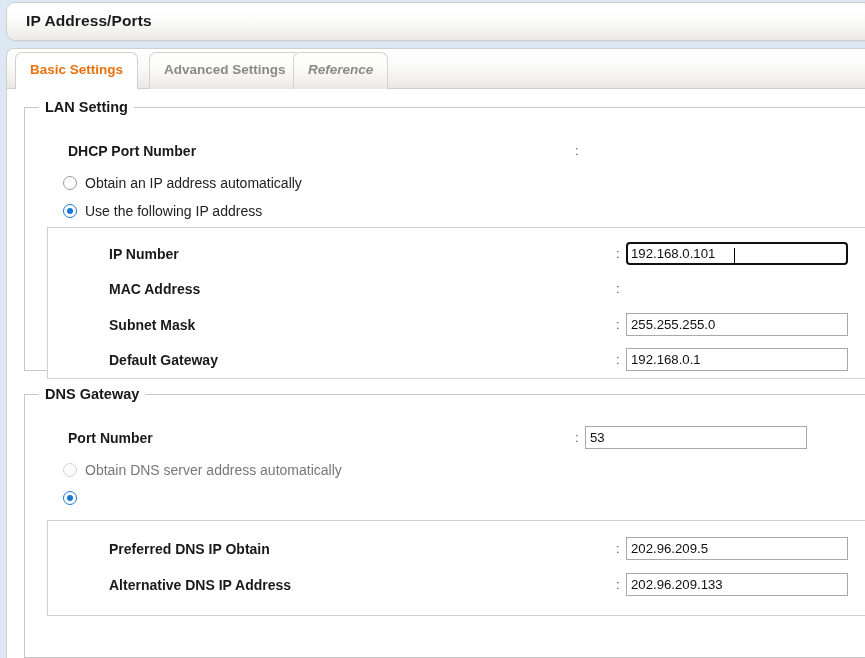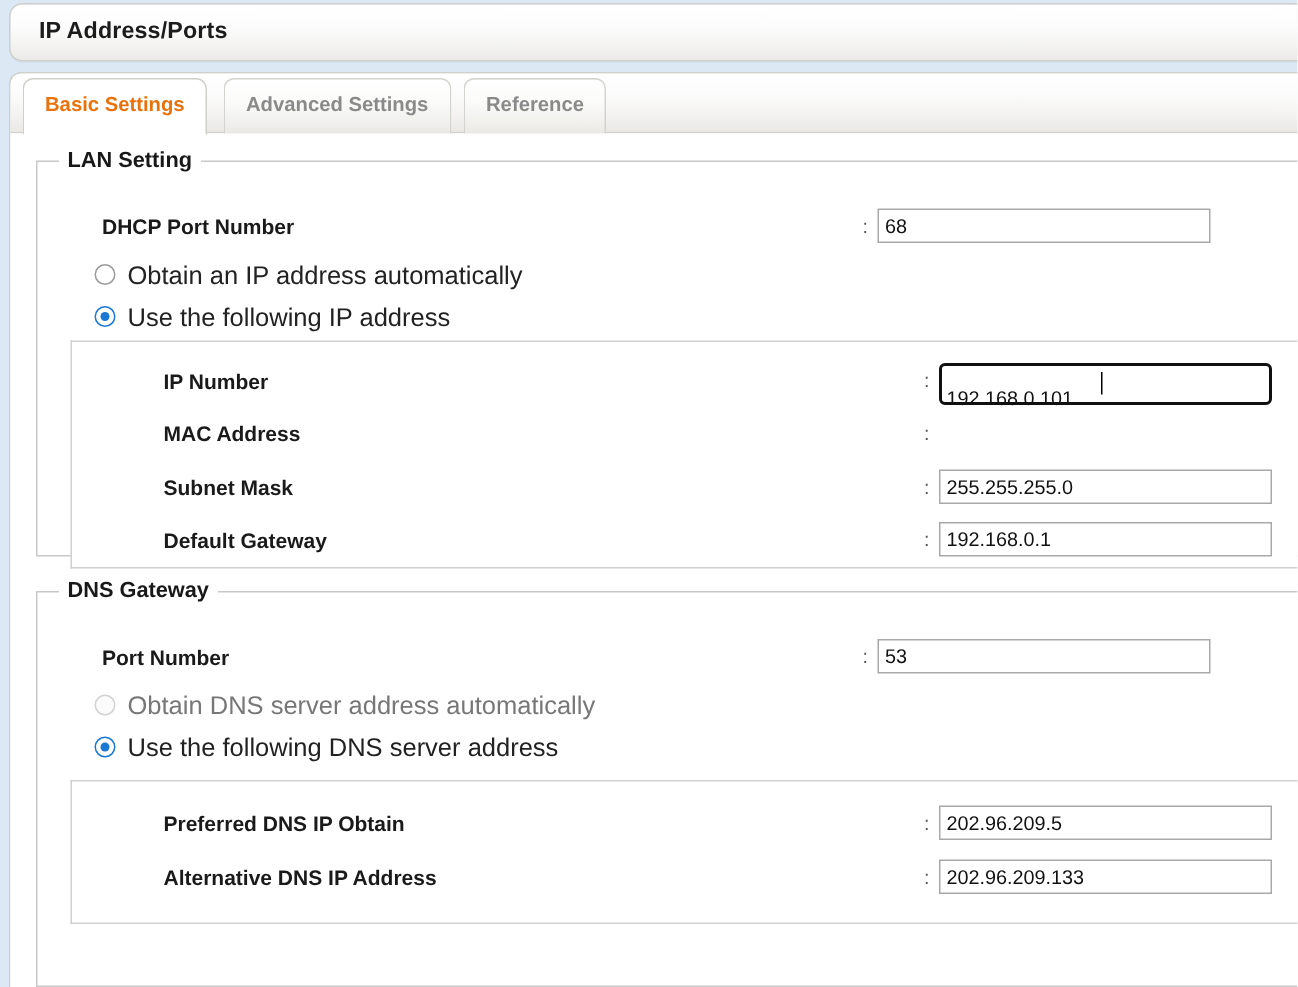--- a/index.html
+++ b/index.html
@@ -83,21 +83,21 @@
   }
   .tab.active {
     color: #e8720c;
     background: #ffffff;
     border: 1px solid #cfcfcb;
     border-bottom: 1px solid #ffffff;
     z-index: 5;
   }
   #tab0 { left: 8px; }
   #tab1 { left: 142px; }
-  #tab2 { left: 302px; }
+  #tab2 { left: 286px; font-style: italic; }
 
   
   #tabcontent {
     position: absolute;
     left: 0; top: 40px;
     width: 100%;
     height: 580px;
     background: #ffffff;
     padding: 0;
   }
@@ -154,21 +154,21 @@
     color: #111;
     line-height: 21px;
     padding: 0 4px;
     font-family: "Liberation Sans", sans-serif;
     outline: none;
   }
   .field.focused {
     border: 2px solid #101010;
     border-radius: 4px;
     line-height: 19px;
-    padding: 12px 3px;
+    padding: 0 3px;
   }
   .field.disabled {
     background: linear-gradient(to bottom, #e3ecf6 0%, #e9f1f8 45%, #eef4fa 100%);
     color: #4a6b93;
     border: 1px solid #b4b4b4;
   }
 
   
   .caret {
     position: absolute;
@@ -203,21 +203,21 @@
     border-radius: 50%;
     background: #1878d4;
   }
   .radio.dim {
     border: 1px solid #d2d2d2;
     background: #fbfbfb;
   }
   .radio-label {
     position: absolute;
     left: 22px; top: 0;
-    font-size: 17px;
+    font-size: 14px;
     color: #222;
     line-height: 21px;
     white-space: nowrap;
   }
   .radio-label.dim { color: #777; }
 
   
   .subbox {
     position: absolute;
     border: 1px solid #d0d0d0;
@@ -245,21 +245,20 @@
     </div>
 
     <div id="tabcontent">
 
       <fieldset class="group" id="lan-group">
         <legend>LAN Setting</legend>
 
         <div class="row" style="left:22px; top:24px; width:800px;">
           <div class="row-label">DHCP Port Number</div>
           <div class="colon">:</div>
-          <div class="field">68</div>
         </div>
 
         <div class="radio-row" style="left:38px; top:58px; width:500px;">
           <span class="radio"></span>
           <span class="radio-label">Obtain an IP address automatically</span>
         </div>
         <div class="radio-row" style="left:38px; top:86px; width:500px;">
           <span class="radio on"></span>
           <span class="radio-label">Use the following IP address</span>
         </div>
@@ -300,21 +299,20 @@
           <div class="colon">:</div>
           <div class="field">53</div>
         </div>
 
         <div class="radio-row" style="left:38px; top:58px; width:520px;">
           <span class="radio dim"></span>
           <span class="radio-label dim">Obtain DNS server address automatically</span>
         </div>
         <div class="radio-row" style="left:38px; top:86px; width:520px;">
           <span class="radio on"></span>
-          <span class="radio-label">Use the following DNS server address</span>
         </div>
 
         <div class="subbox" id="dns-subbox">
 
           <div class="row" style="left:40px; top:16px; width:790px;">
             <div class="row-label">Preferred DNS IP Obtain</div>
             <div class="colon">:</div>
             <div class="field">202.96.209.5</div>
           </div>
 

